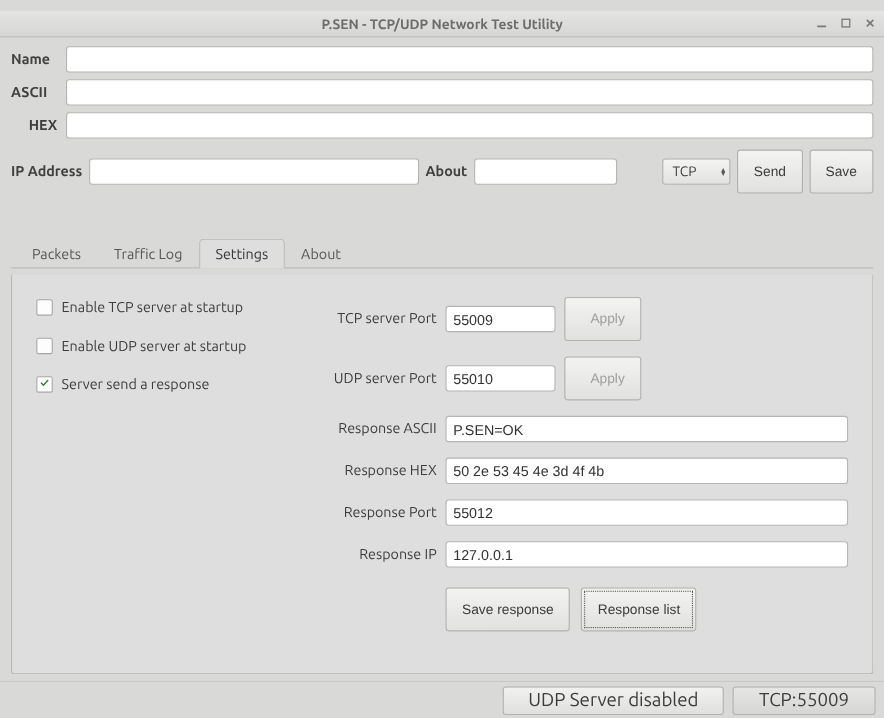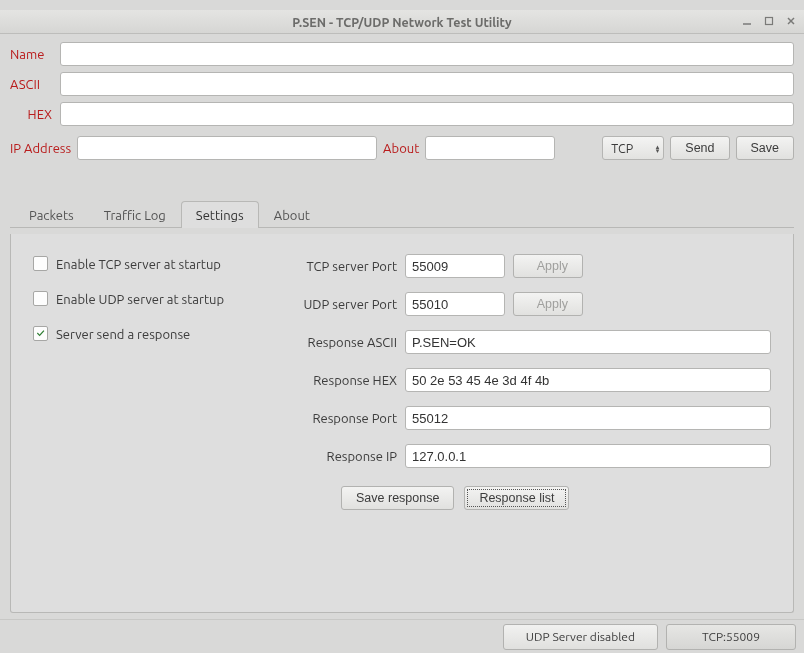--- a/index.html
+++ b/index.html
@@ -53,21 +53,21 @@
   .win-btn svg { width: 10px; height: 10px; }
   
   .content {
     flex: 1;
     padding: 8px 10px 6px 10px;
     display: flex;
     flex-direction: column;
     gap: 6px;
   }
   .row { display: flex; align-items: center; gap: 6px; }
-  .label { color: #b91c1c; }
+  .label { color: #404040; font-weight: bold; }
   .label.name  { width: 44px; }
   .label.ascii { width: 44px; }
   .label.hex   { width: 44px; text-align: right; padding-right: 2px;}
   input[type=text] {
     height: 24px;
     border: 1px solid #b5b5b3;
     border-radius: 3px;
     background: #ffffff;
     padding: 0 6px;
     font-size: 13px;
@@ -87,21 +87,21 @@
     border-radius: 3px;
     background: linear-gradient(to bottom,#f4f4f3,#e2e2e0);
     display: flex;
     align-items: center;
     padding: 0 4px 0 8px;
     font-size: 12.5px;
     position: relative;
   }
   .combo .spin { margin-left: auto; display:flex; flex-direction: column; line-height: 4px; font-size: 7px; color:#555; }
   button.std {
-    height: 24px;
+    height: 40px;
     border: 1px solid #b2b2b0;
     border-radius: 3px;
     background: linear-gradient(to bottom,#f3f3f2,#e1e1df);
     color: #3c3c3c;
     font-size: 12.5px;
     padding: 0 14px;
     cursor: default;
   }
   button.std:disabled { color: #a0a09e; text-align: right; }
   button.focus-ring { outline: 1px dotted #555; outline-offset: -4px; }
@@ -155,39 +155,39 @@
     color: #2e7d32;
     font-weight: bold;
     line-height: 1;
   }
   .right-col { flex:1; display:flex; flex-direction:column; gap: 14px; }
   .field-row { display:flex; align-items:center; gap: 8px; }
   .field-row .flabel { width: 110px; text-align: right; }
   .field-row input.short { width: 100px; }
   .field-row input.long { flex: 1; }
   .field-row button.apply { width: 70px; }
-  .btnrow { display:flex; gap: 10px; margin-left: 54px; margin-top: 4px;}
+  .btnrow { display:flex; gap: 10px; margin-left: 118px; margin-top: 4px;}
   
   .statusbar {
     height: 34px;
     border-top: 1px solid #c8c8c6;
     display:flex;
     align-items: center;
     justify-content: flex-end;
     padding: 0 8px;
     gap: 8px;
     background: #d9d9d8;
   }
   .status-btn {
     height: 26px;
     border: 1px solid #b2b2b0;
     border-radius: 3px;
     background: linear-gradient(to bottom,#f1f1f0,#e0e0de);
     display:flex; align-items:center; justify-content:center;
-    font-size: 12px;
+    font-size: 17px;
     padding: 0 22px;
     min-width: 130px;
     color: #3c3c3c;
   }
   .status-btn.dim { background: linear-gradient(to bottom,#e6e6e4,#d6d6d4); text-align: center;}
 </style>
 </head>
 <body>
 
 <div class="titlebar">

